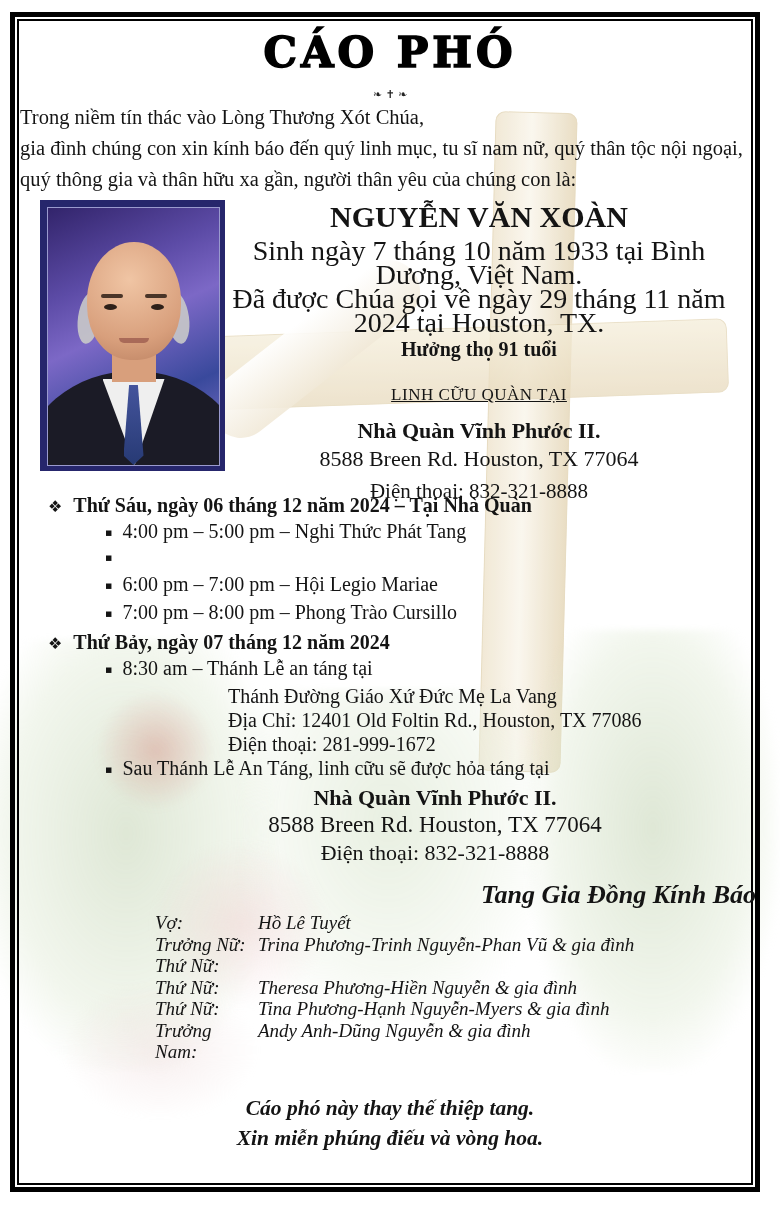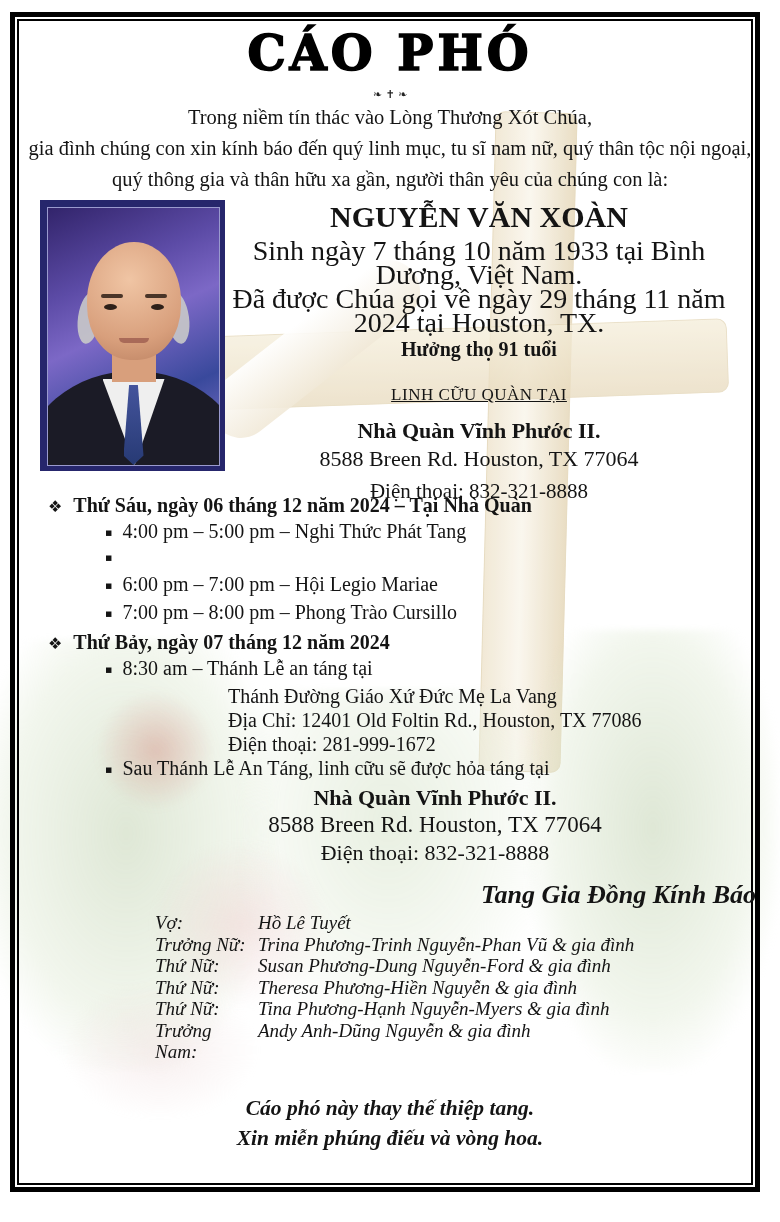--- a/index.html
+++ b/index.html
@@ -28,25 +28,25 @@
          background:radial-gradient(ellipse at 50% 40%,rgba(210,224,196,.5),rgba(235,242,228,.4) 55%,transparent 78%);}
   .wm-f4{left:150px;top:840px;width:180px;height:170px;
          background:radial-gradient(ellipse,rgba(238,204,204,.45),transparent 70%);}
   .wm-f5{left:96px;top:690px;width:120px;height:120px;
          background:radial-gradient(ellipse,rgba(200,90,80,.3),transparent 70%);filter:blur(5px);}
   .wm-f6{left:60px;top:980px;width:200px;height:140px;
          background:radial-gradient(ellipse,rgba(236,214,214,.4),transparent 70%);}
   
   .content{position:absolute;inset:0;z-index:2;}
   .doc-title{position:absolute;top:24px;left:0;width:780px;text-align:center;margin:0;
-             font-family:"DejaVu Serif",serif;font-weight:bold;font-size:48px;line-height:58px;
+             font-family:"DejaVu Serif",serif;font-weight:bold;font-size:42px;line-height:58px;
              letter-spacing:4px;color:#000;-webkit-text-stroke:1.6px #000;}
   .ornament{position:absolute;top:88px;left:0;width:780px;text-align:center;
             font-family:"DejaVu Sans",sans-serif;font-size:11px;color:#222;}
-  .intro{position:absolute;top:102px;left:20px;width:740px;text-align:center;
+  .intro{position:absolute;top:102px;left:20px;width:740px;
          font-size:20.5px;line-height:31px;}
   
   .photo{position:absolute;left:40px;top:200px;width:185px;height:271px;background:#26266c;
          box-sizing:border-box;padding:7px;}
   .photo-inner{position:relative;width:100%;height:100%;overflow:hidden;border:1px solid #9a9ace;
          background:linear-gradient(155deg,#32246b 0%,#5c4ba6 28%,#7c68c6 46%,#39499c 72%,#8a7ace 100%);}
   .p-head{position:absolute;left:50%;top:34px;transform:translateX(-50%);width:94px;height:118px;
           border-radius:50% 50% 46% 46%;
           background:radial-gradient(circle at 45% 32%,#f0c5a4,#d89f7c 65%,#bb8161);}
   .p-hair-l,.p-hair-r{position:absolute;top:84px;width:22px;height:52px;background:#c9c9c9;
@@ -216,21 +216,20 @@
         <div class="fam-row">
           <span class="fam-rel">Vợ:</span>
           <span>Hồ Lê Tuyết</span>
         </div>
         <div class="fam-row">
           <span class="fam-rel">Trưởng Nữ:</span>
           <span>Trina Phương-Trinh Nguyễn-Phan Vũ &amp; gia đình</span>
         </div>
         <div class="fam-row">
           <span class="fam-rel">Thứ Nữ:</span>
-          <span>Susan Phương-Dung Nguyễn-Ford &amp; gia đình</span>
         </div>
         <div class="fam-row">
           <span class="fam-rel">Thứ Nữ:</span>
           <span>Theresa Phương-Hiền Nguyễn &amp; gia đình</span>
         </div>
         <div class="fam-row">
           <span class="fam-rel">Thứ Nữ:</span>
           <span>Tina Phương-Hạnh Nguyễn-Myers &amp; gia đình</span>
         </div>
         <div class="fam-row">

